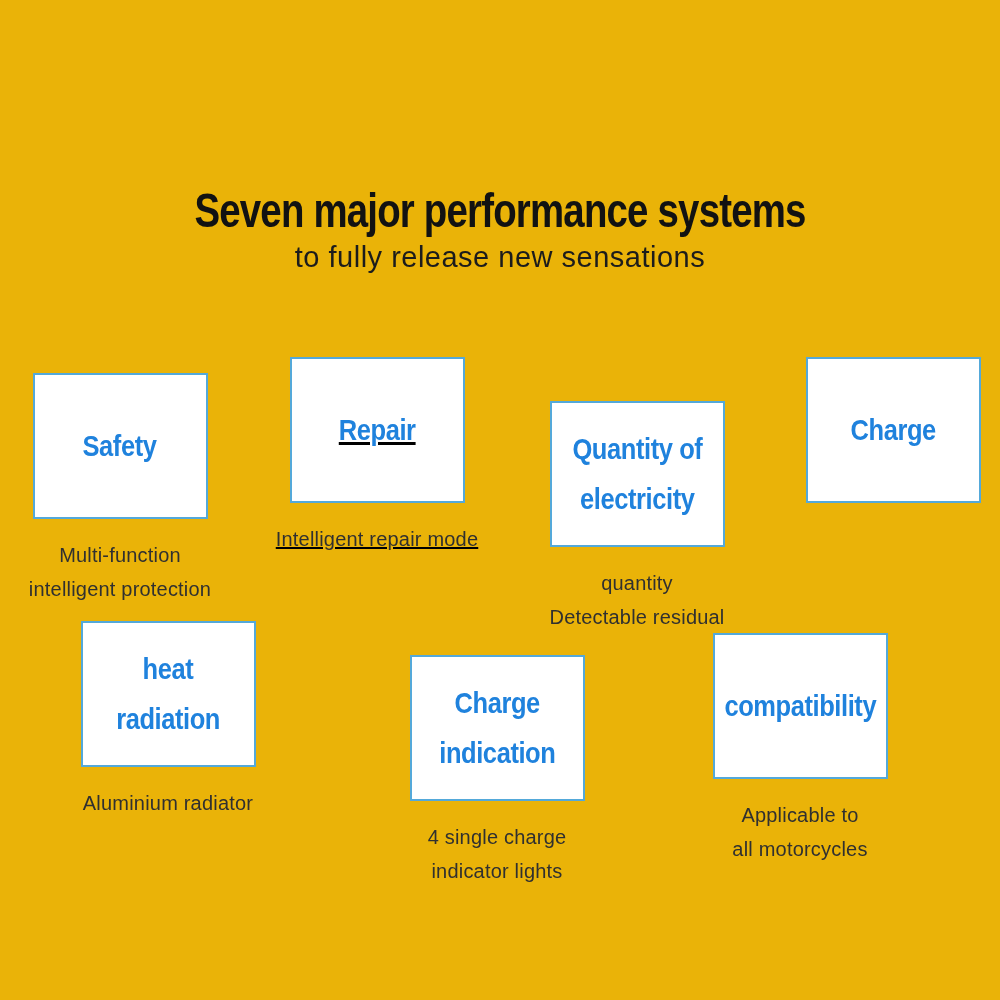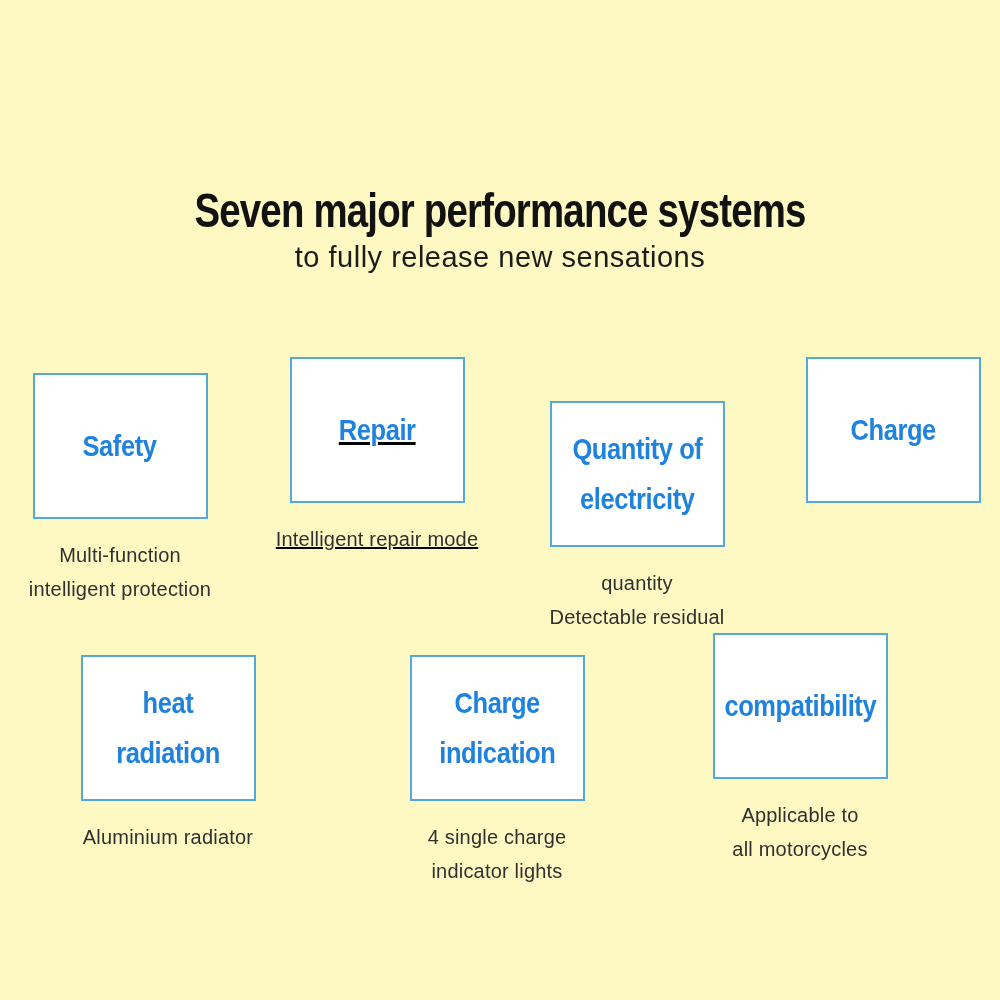--- a/index.html
+++ b/index.html
@@ -4,21 +4,21 @@
 <style>
   html, body {
     margin: 0;
     padding: 0;
     background: #ffffff;
   }
   #canvas {
     position: relative;
     width: 1000px;
     height: 1000px;
-    background: #fef9c3;
+    background: #eab308;
     overflow: hidden;
     font-family: "Liberation Sans", sans-serif;
   }
   .main-title {
     position: absolute;
     top: 183px;
     left: 0;
     width: 1000px;
     text-align: center;
     color: #121212;
@@ -118,21 +118,21 @@
       <div>Detectable residual</div>
     </div>
   </div>
 
   <div class="feature" style="left:793px; top:357px; width:200px;">
     <div class="feature-box">
       <span class="box-label-line">Charge</span>
     </div>
   </div>
 
-  <div class="feature" style="left:48px; top:655px; width:240px;">
+  <div class="feature" style="left:48px; top:621px; width:240px;">
     <div class="feature-box">
       <span class="box-label-line">heat</span>
       <span class="box-label-line">radiation</span>
     </div>
     <div class="feature-caption">
       <div>Aluminium radiator</div>
     </div>
   </div>
 
   <div class="feature" style="left:377px; top:655px; width:240px;">

